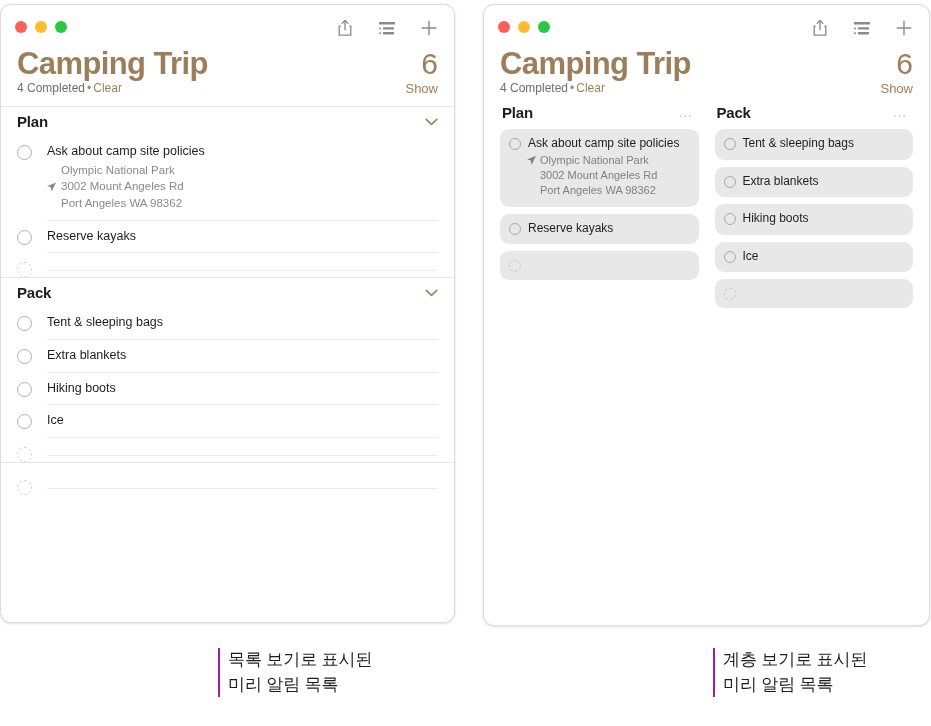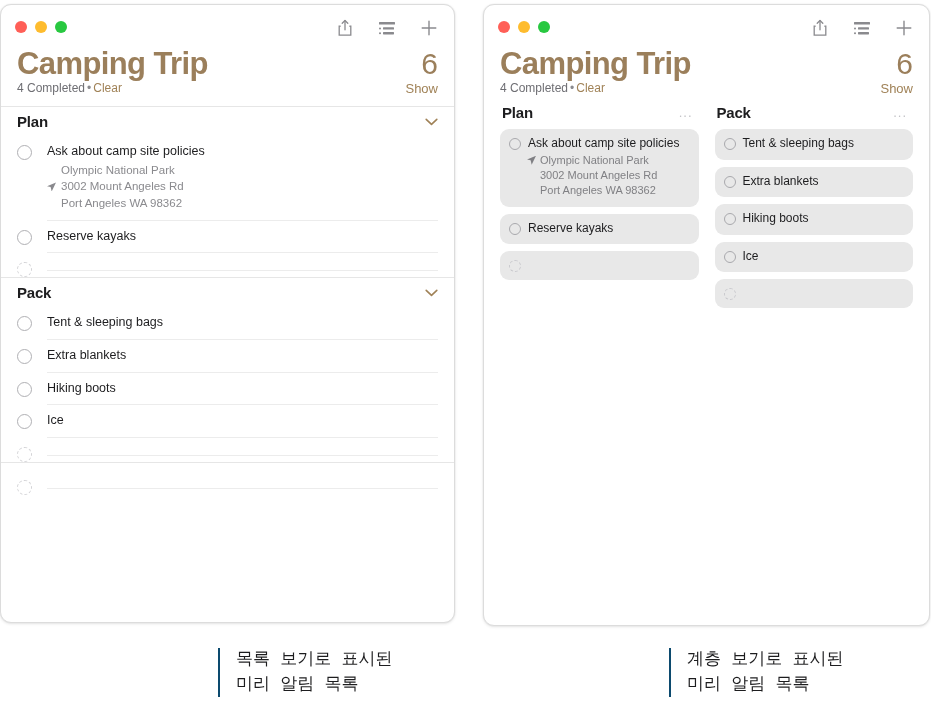--- a/index.html
+++ b/index.html
@@ -219,29 +219,29 @@
     width: 9px; height: 9px;
     background: #808084;
     clip-path: polygon(100% 0%, 0% 42%, 40% 52%, 52% 100%);
   }
   .card-sub-group { margin-top: 1px; }
   .card.empty-card { min-height: 28px; }
 
   
   .caption {
     position: absolute;
-    font-family: Liberation Mono, monospace;
+    font-family: Liberation Serif, serif;
     font-size: 17px;
     line-height: 1.45;
     color: #1d1d1f;
-    padding-left: 16px;
-    border-left: 2px solid #0c4a6e;
+    padding-left: 8px;
+    border-left: 2px solid #a21caf;
   }
   #caption-list   { left: 218px; top: 648px; }
-  #caption-column { left: 669px; top: 648px; }
+  #caption-column { left: 713px; top: 648px; }
 </style>
 </head>
 <body>
 
 <div class="window" id="window-list">
 
   <div class="titlebar">
     <div class="traffic-lights">
       <span class="light red"></span>
       <span class="light yellow"></span>

